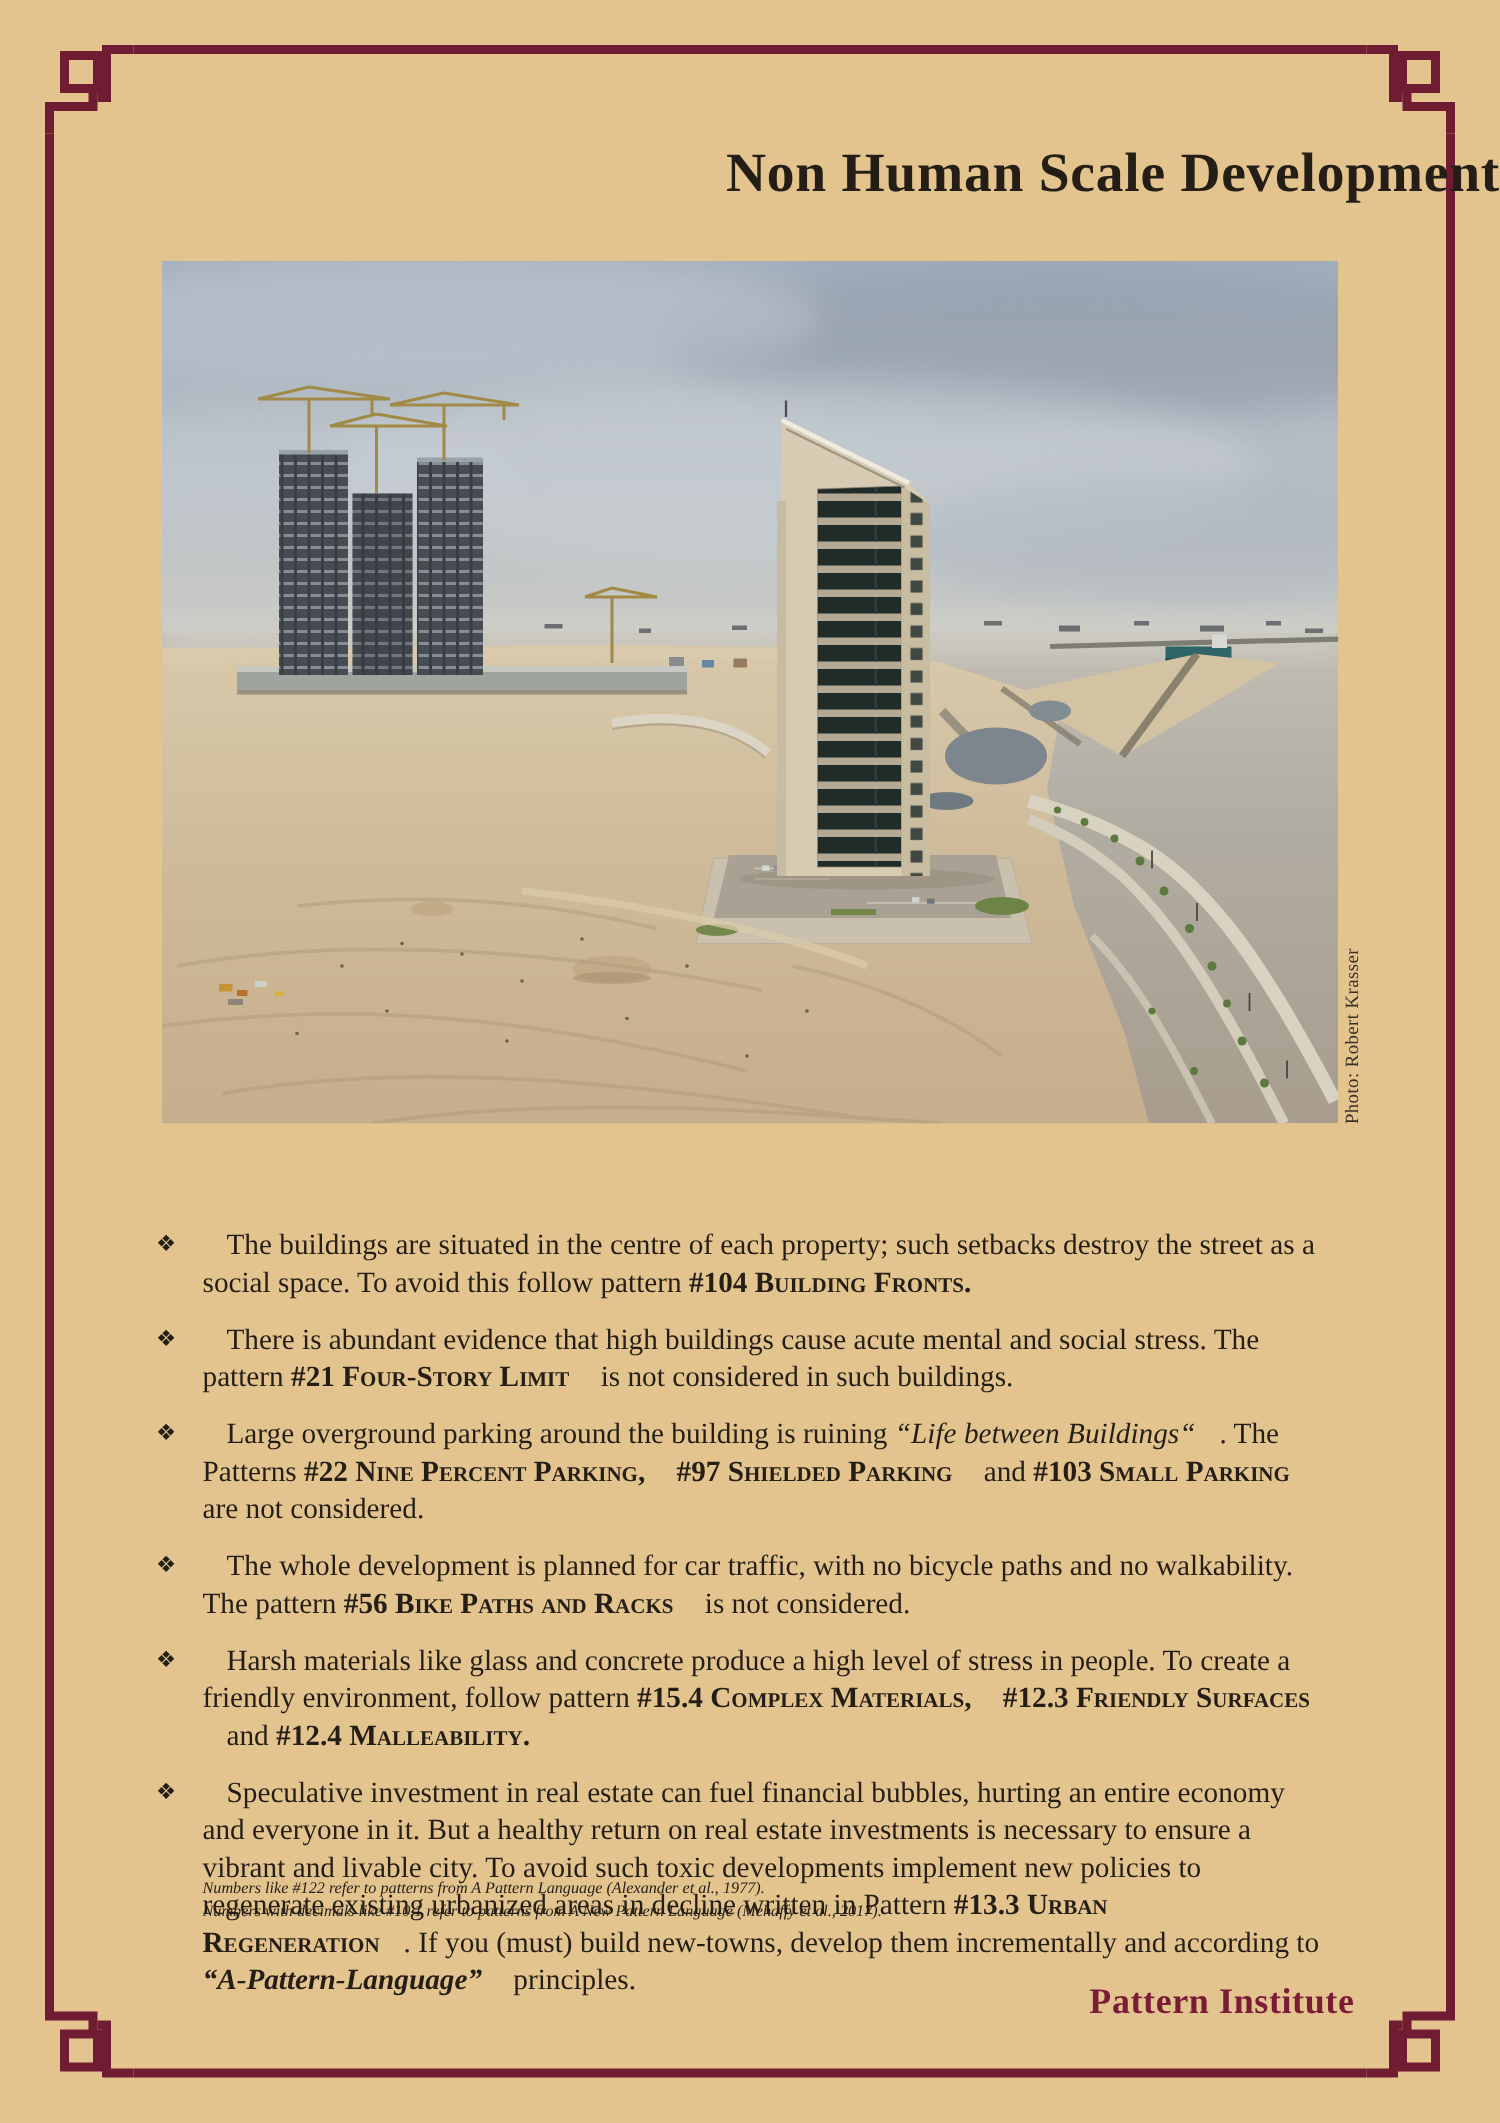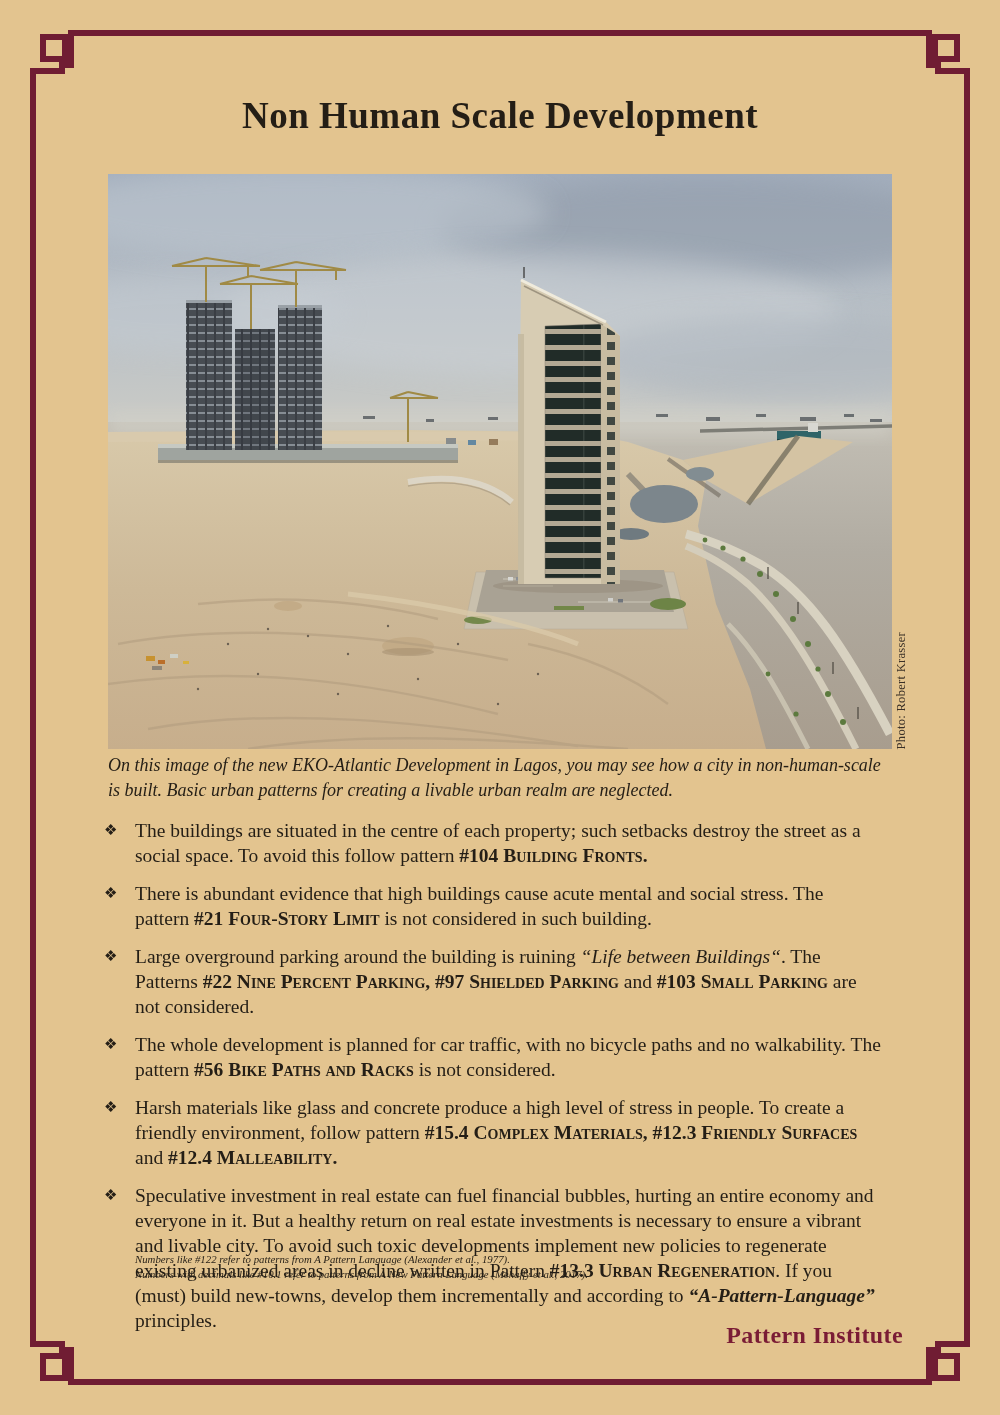--- a/index.html
+++ b/index.html
@@ -5,40 +5,40 @@
   :root{
     --bg:#e3c48f; --border:#701d33; --body-text:#241e16; --footer-text:#7a1c35;
   }
   html,body{margin:0;padding:0;}
   body{background:var(--bg);font-family:"Liberation Serif",serif;}
   .poster{position:relative;width:1000px;height:1415px;background:var(--bg);overflow:hidden;}
 
   
   .frame{position:absolute;inset:0;pointer-events:none;}
 
-  .page-title{position:absolute;left:0;top:94px;width:1000px;text-align:center;
+  .page-title{position:absolute;left:0;top:94px;width:1000px;text-align:right;
     font-size:37px;font-weight:700;color:var(--body-text);letter-spacing:.5px;}
 
   .photo-wrap{position:absolute;left:108px;top:174px;width:784px;height:575px;overflow:hidden;}
   .photo-wrap svg{display:block;width:100%;height:100%;}
 
   .photo-credit{position:absolute;left:894px;top:174px;width:18px;height:575px;}
   .photo-credit span{position:absolute;bottom:0;left:0;display:block;white-space:nowrap;
     writing-mode:vertical-rl;transform:rotate(180deg);
     font-size:12.5px;color:#3a3027;letter-spacing:.3px;}
 
   .caption{position:absolute;left:108px;top:753px;width:786px;
     font-style:italic;font-size:18px;line-height:1.38;color:var(--body-text);}
 
   .bullets{position:absolute;left:104px;top:818px;width:782px;margin:0;padding:0;list-style:none;
     font-size:19.5px;line-height:25px;color:var(--body-text);}
   .bullets li{display:flex;margin:0 0 13px 0;}
   .bullets .marker{flex:0 0 31px;font-size:15px;line-height:25px;color:var(--body-text);}
   .bullets .content{flex:1 1 auto;padding-right:4px;}
-  .seg-n{font-weight:400;}
+  .seg-n{font-weight:400;margin-left:16px;}
   .seg-sc{font-weight:700;font-variant:small-caps;}
   .seg-i{font-style:italic;}
   .seg-bi{font-weight:700;font-style:italic;}
 
   .footnotes{position:absolute;left:135px;top:1252px;width:720px;
     font-style:italic;font-size:10.8px;line-height:1.38;color:var(--body-text);}
 
   .footer{position:absolute;left:0;top:1322px;width:861px;text-align:right;color:var(--footer-text);margin-left:42px;}
   .footer .org-name{font-size:24px;font-weight:700;letter-spacing:.4px;}
   .footer .org-tagline{margin-top:5px;font-size:10.8px;line-height:1.4;}
@@ -271,30 +271,29 @@
           <circle cx="390" cy="530" r="1.2"></circle>
           <circle cx="430" cy="500" r="1.2"></circle>
       </g>
     </svg>
   </div>
 
   <div class="photo-credit">
     <span>Photo: Robert Krasser</span>
   </div>
 
-  <div class="caption">On this image of the new EKO-Atlantic Development in Lagos, you may see how a city in non-human-scale is built. Basic urban patterns for creating a livable urban realm are neglected.</div>
 
   <ul class="bullets">
       <li>
         <span class="marker">❖</span>
         <span class="content"><span class="seg-n">The buildings are situated in the centre of each property; such setbacks destroy the street as a social space. To avoid this  follow pattern </span><span class="seg-sc">#104 Building Fronts.</span></span>
       </li>
       <li>
         <span class="marker">❖</span>
-        <span class="content"><span class="seg-n">There is abundant evidence that high buildings cause acute mental and social stress. The pattern </span><span class="seg-sc">#21 Four-Story Limit</span><span class="seg-n"> is not considered in such building.</span></span>
+        <span class="content"><span class="seg-n">There is abundant evidence that high buildings cause acute mental and social stress. The pattern </span><span class="seg-sc">#21 Four-Story Limit</span><span class="seg-n"> is not considered in such buildings.</span></span>
       </li>
       <li>
         <span class="marker">❖</span>
         <span class="content"><span class="seg-n">Large overground parking around the building is ruining </span><span class="seg-i">“Life between Buildings“</span><span class="seg-n">. The Patterns </span><span class="seg-sc">#22 Nine Percent Parking,</span><span class="seg-n"> </span><span class="seg-sc">#97 Shielded Parking</span><span class="seg-n"> and </span><span class="seg-sc">#103 Small Parking</span><span class="seg-n"> are not considered.</span></span>
       </li>
       <li>
         <span class="marker">❖</span>
         <span class="content"><span class="seg-n">The whole development is planned for car traffic, with no bicycle paths and no walkability. The pattern </span><span class="seg-sc">#56 Bike Paths and Racks</span><span class="seg-n"> is not considered.</span></span>
       </li>
       <li>

